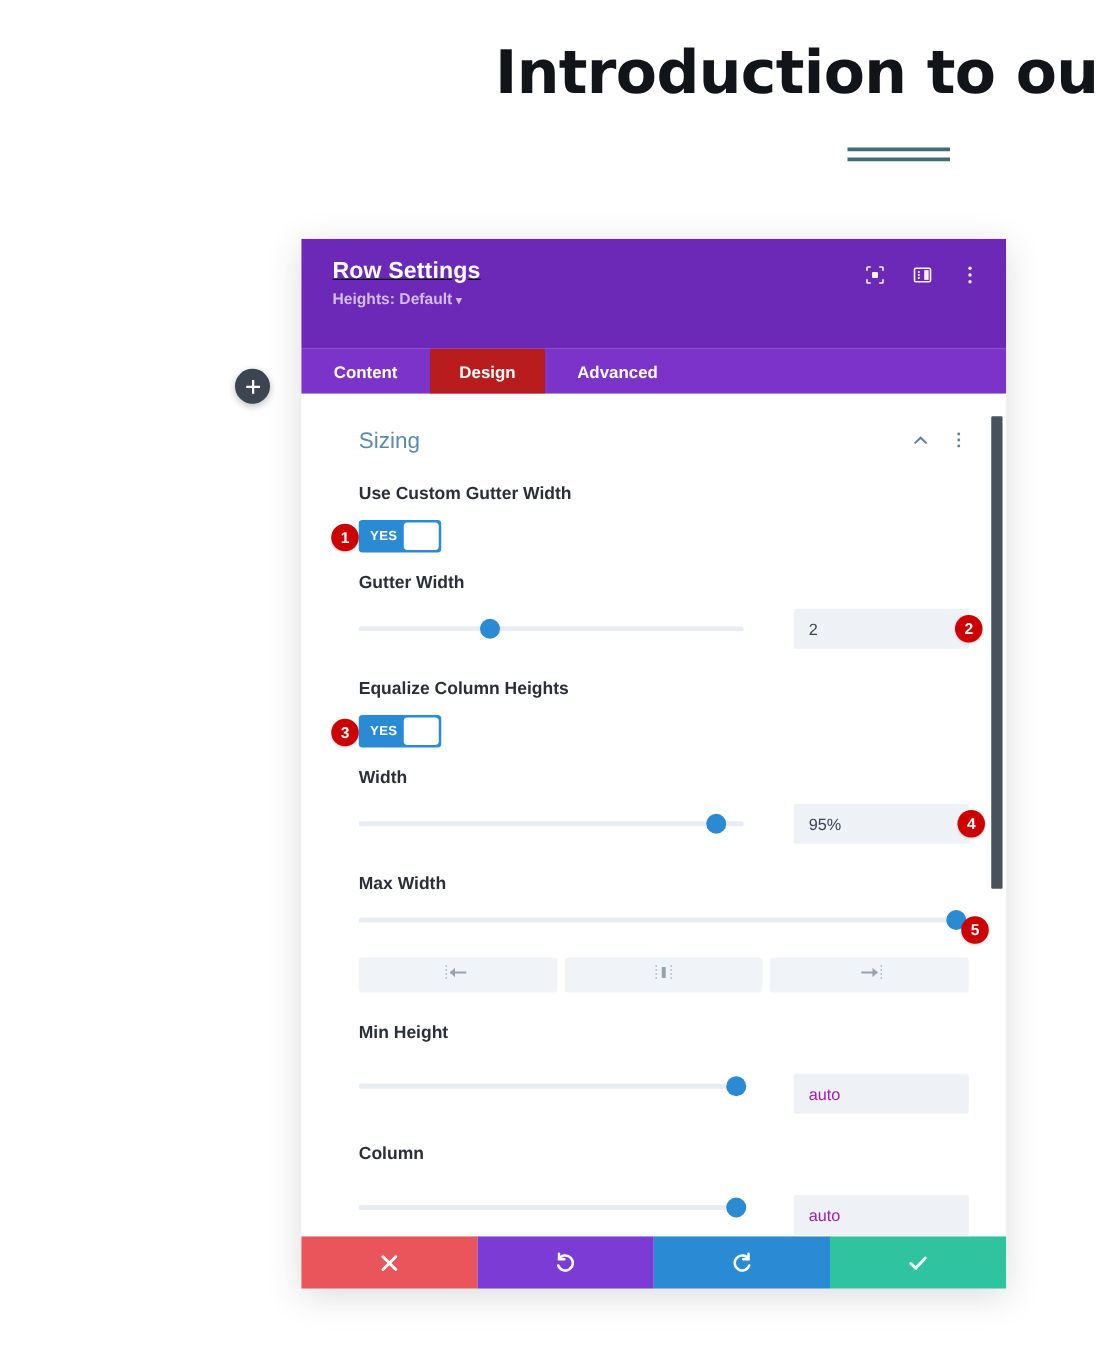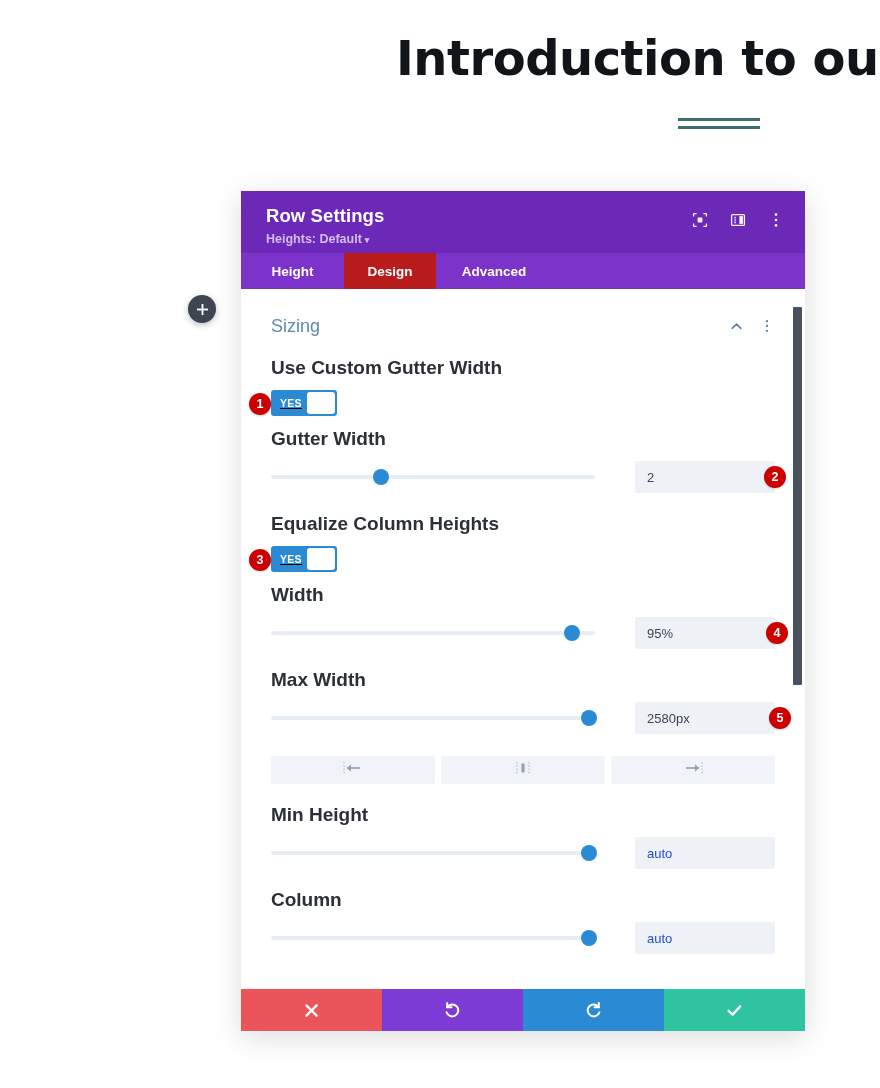--- a/index.html
+++ b/index.html
@@ -80,22 +80,23 @@
     flex-direction: column;
     overflow: hidden;
   }
 
   .modal-header {
     background: #6c28b7;
     padding: 14px 20px 12px 25px;
     display: flex;
     align-items: flex-start;
     justify-content: space-between;
-    height: 62px;
+    height: 88px;
     flex: 0 0 auto;
+    text-decoration: underline;
   }
   .modal-title {
     color: #ffffff;
     font-size: 18.5px;
     font-weight: 700;
     line-height: 22px;
     letter-spacing: 0.1px;
   }
   .modal-preset {
     margin-top: 4px;
@@ -150,21 +151,21 @@
   .tab.t-content { width: 103px; }
   .tab.t-design  { width: 92px; background: #b91c1c; }
   .tab.t-advanced{ width: 116px; }
 
   
   .modal-body {
     position: relative;
     flex: 1 1 auto;
     background: #ffffff;
     overflow: hidden;
-    padding: 0 0 0 0;
+    padding: 0 0 0 16px;
   }
   .body-inner {
     padding: 26px 30px 10px 30px;
   }
 
   .section-head {
     display: flex;
     align-items: center;
     justify-content: space-between;
     margin-bottom: 22px;
@@ -188,21 +189,21 @@
     justify-content: center;
     cursor: pointer;
   }
 
   
   .field { margin-bottom: 22px; }
   .field.tight { margin-bottom: 14px; }
 
   .field-label {
     color: #2b3038;
-    font-size: 19px;
+    font-size: 14px;
     font-weight: 700;
     line-height: 18px;
     margin-bottom: 13px;
   }
 
   .control-row {
     display: flex;
     align-items: center;
     gap: 40px;
   }
@@ -242,34 +243,33 @@
     border: none;
     border-radius: 2px;
     display: flex;
     align-items: center;
     padding: 0 12px;
     font-family: "Liberation Sans", sans-serif;
     font-size: 13px;
     color: #3c4450;
     cursor: text;
   }
-  .value-box.placeholder { color: #1d4ed8; }
+  .value-box.placeholder { color: #a21caf; margin-top: 12px; }
 
   
   .toggle {
     position: relative;
     display: inline-flex;
     align-items: center;
     width: 66px;
     height: 26px;
     background: #2a8bd4;
     border-radius: 3px;
     cursor: pointer;
     padding: 2px;
-    text-decoration: underline;
   }
   .toggle .t-label {
     color: #ffffff;
     font-size: 10.5px;
     font-weight: 700;
     letter-spacing: 0.3px;
     padding-left: 7px;
     width: 34px;
   }
   .toggle .knob {
@@ -404,21 +404,21 @@
           <svg width="16" height="16" viewBox="0 0 16 16">
             <circle cx="8" cy="2.6" r="1.35" fill="#ffffff"></circle>
             <circle cx="8" cy="8" r="1.35" fill="#ffffff"></circle>
             <circle cx="8" cy="13.4" r="1.35" fill="#ffffff"></circle>
           </svg>
         </span>
       </div>
     </div>
 
     <div class="modal-tabs">
-      <div class="tab t-content">Height</div>
+      <div class="tab t-content">Content</div>
       <div class="tab t-design">Design</div>
       <div class="tab t-advanced">Advanced</div>
     </div>
 
     <div class="modal-body">
       <div class="body-inner">
 
         <div class="section-head">
           <div class="section-title">Sizing</div>
           <div class="section-tools">
@@ -483,21 +483,20 @@
           </div>
         </div>
 
         <div class="field">
           <div class="field-label">Max Width</div>
           <div class="control-row" style="position:relative;">
             <div class="slider">
               <div class="track"></div>
               <div class="knob" style="left:98%;"></div>
             </div>
-            <div class="value-box">2580px</div>
             <div class="badge" style="right:-16px; top:5px;">5</div>
           </div>
         </div>
 
         <div class="field">
           <div class="align-group">
             <div class="align-btn">
               <span>
                 <svg width="22" height="14" viewBox="0 0 22 14">
                   <path d="M2 1 V13" stroke="#b9c2cd" stroke-width="1.2" stroke-dasharray="1.6 1.6"></path>

